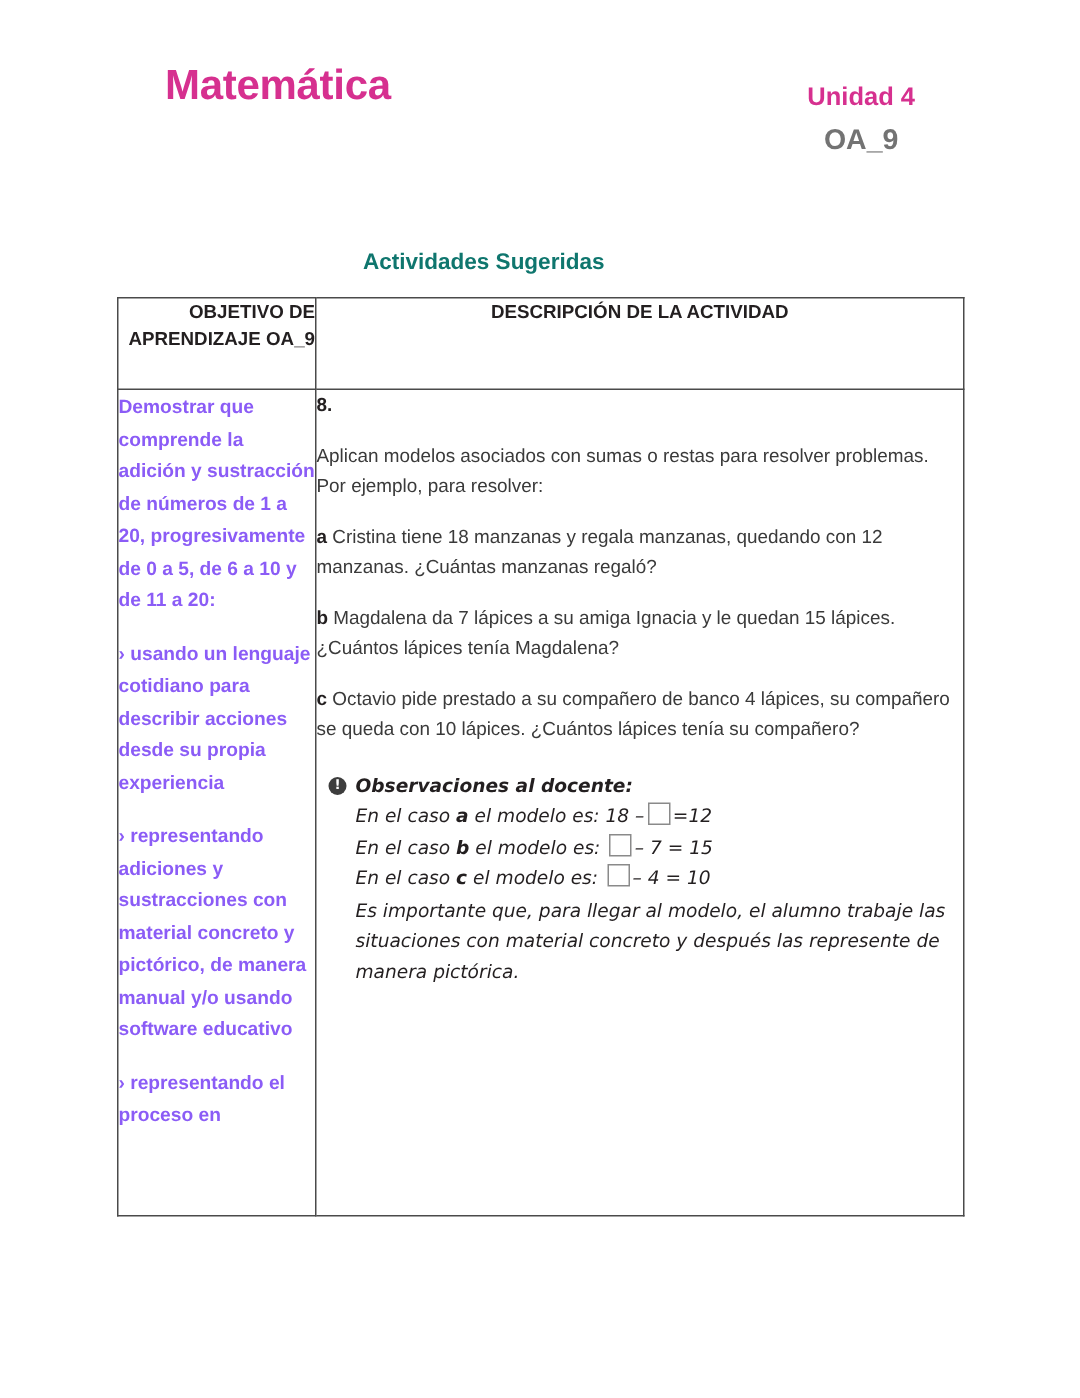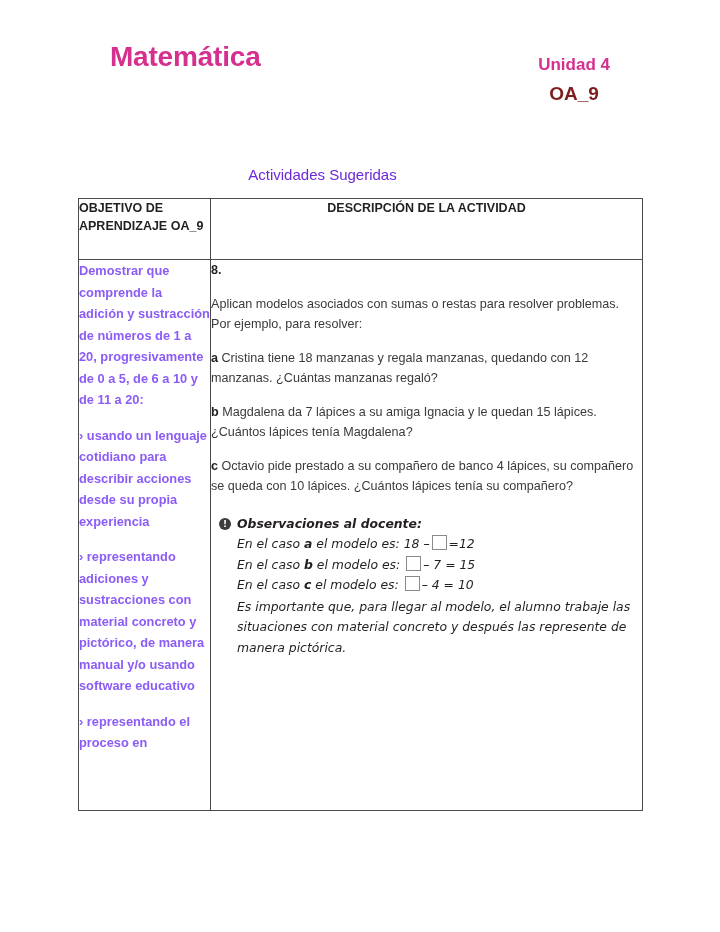--- a/index.html
+++ b/index.html
@@ -53,35 +53,35 @@
   .unit-label {
     font-size: 17px;
     font-weight: bold;
     color: #d6308f;
     line-height: 22px;
     margin: 0;
   }
   .oa-label {
     font-size: 19px;
     font-weight: bold;
-    color: #7f1d1d;
+    color: #737373;
     line-height: 24px;
     margin: 6px 0 0 0;
   }
 
   
   .section-title {
     position: absolute;
     left: 0;
     top: 166px;
     width: 645px;
     text-align: center;
     font-size: 15px;
-    font-weight: normal;
-    color: #6d28d9;
+    font-weight: bold;
+    color: #0f766e;
   }
 
   
   .activity-table {
     position: absolute;
     left: 78px;
     top: 198px;
     width: 564px;
     border-collapse: collapse;
     table-layout: fixed;
@@ -92,21 +92,21 @@
     padding: 0;
   }
   .col-oa { width: 132px; }
   .col-desc { width: 432px; }
 
   .th-oa {
     padding: 10px 8px 14px 8px;
     font-size: 12.5px;
     font-weight: bold;
     line-height: 18px;
-    text-align: left;
+    text-align: right;
     color: #231f20;
     height: 60px;
   }
   .th-desc {
     padding: 10px 8px 14px 8px;
     font-size: 12.5px;
     font-weight: bold;
     line-height: 18px;
     text-align: center;
     color: #231f20;

